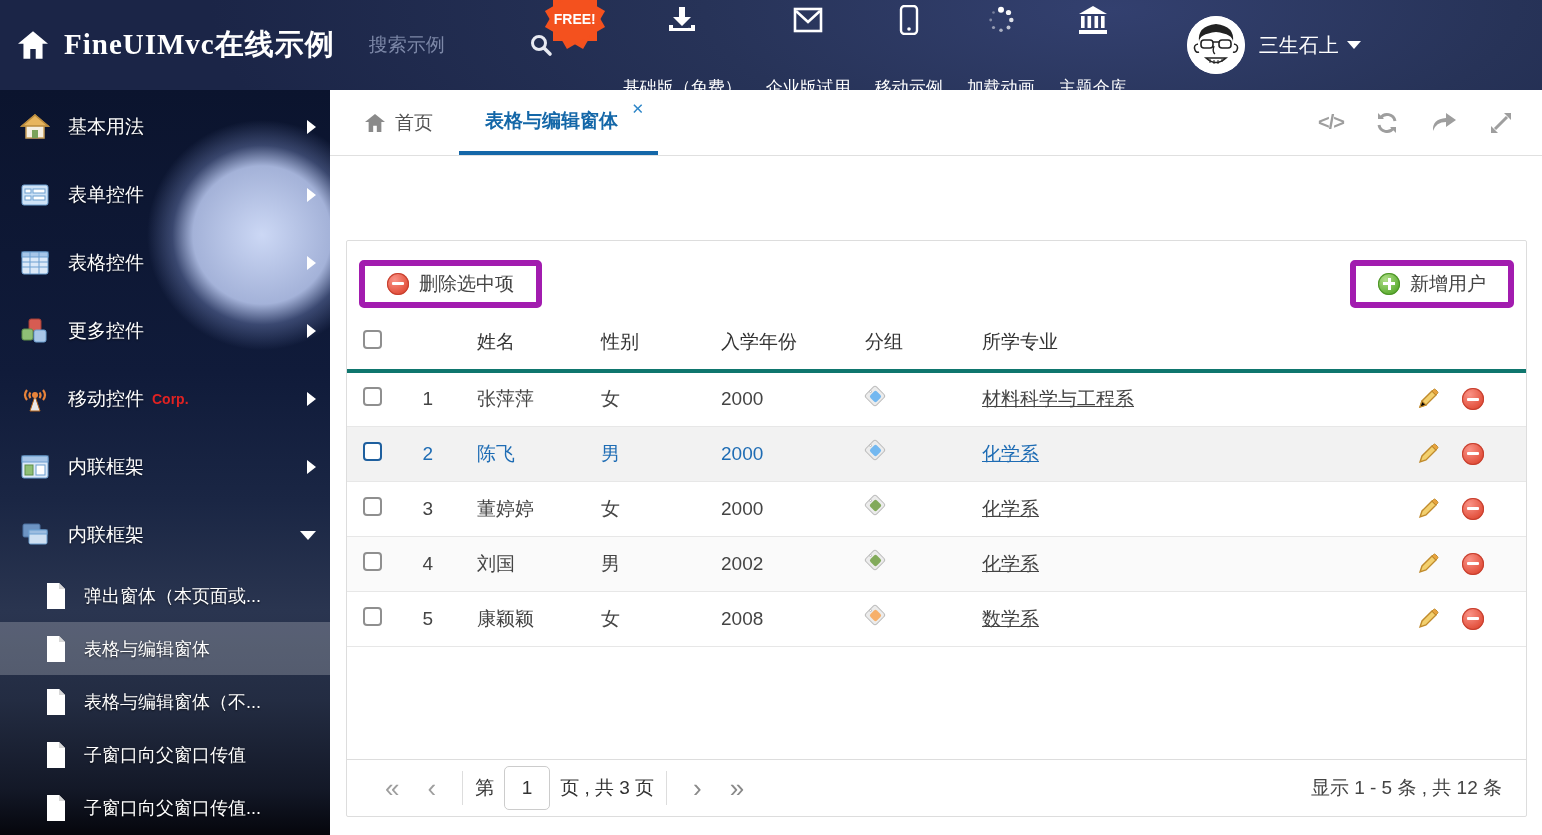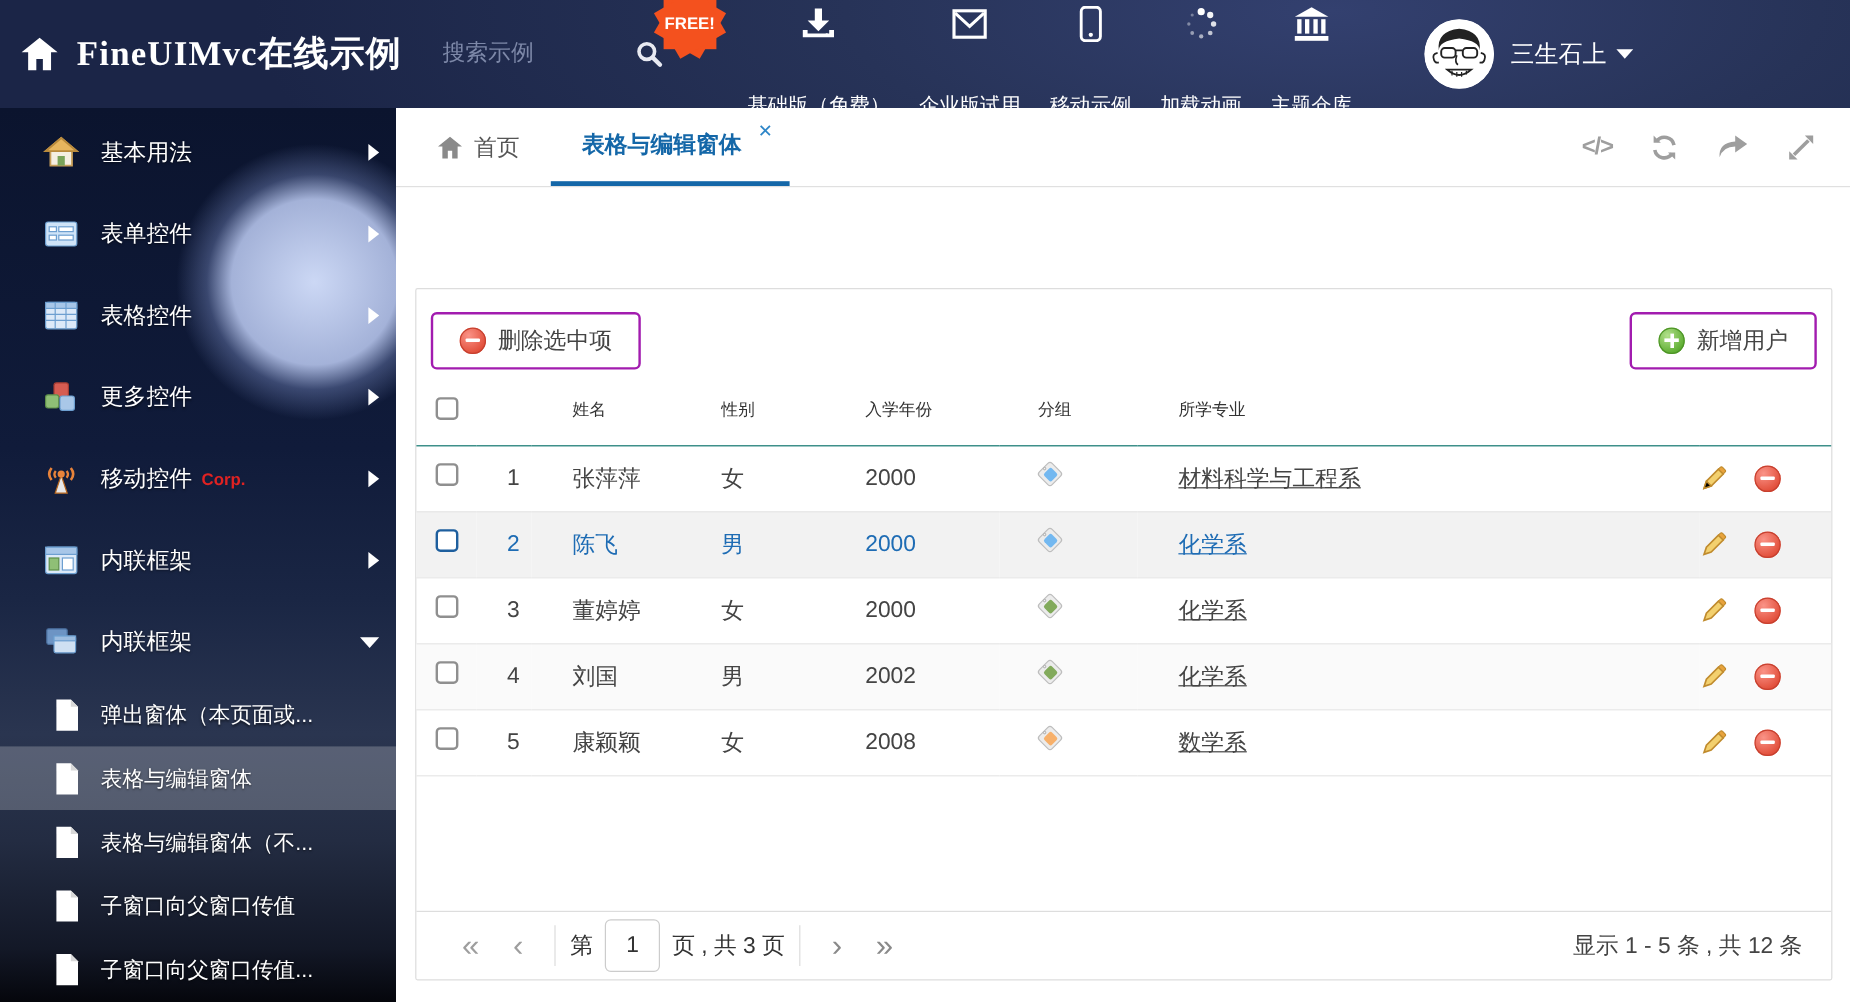--- a/index.html
+++ b/index.html
@@ -40,21 +40,21 @@
 
   
   .sidebar {
     position:absolute; left:0; top:90px; width:330px; height:745px;
     background:
       radial-gradient(circle 115px at 262px 145px, rgba(214,226,255,0.95) 0%, rgba(190,205,245,0.85) 60%, rgba(140,160,220,0.35) 78%, rgba(60,80,140,0.0) 100%),
       linear-gradient(180deg, #0b142e 0%, #101b3a 38%, #1a2644 55%, #2a3550 70%, #232c42 82%, #131827 94%, #05060c 100%);
     color:#fff; overflow:hidden;
   }
   .menu { position:relative; padding-top:3px; }
-  .menu-item { height:68px; display:flex; align-items:center; padding:0 14px 0 36px; cursor:pointer; position:relative; }
+  .menu-item { height:68px; display:flex; align-items:center; padding:0 14px 0 20px; cursor:pointer; position:relative; }
   .menu-item .mi-icon { width:30px; height:30px; margin-right:18px; flex:none; }
   .menu-item .mi-label { font-size:19px; text-shadow:0 1px 2px rgba(0,0,0,.6); }
   .menu-item .mi-badge { color:#e02222; font-size:14px; margin-left:8px; font-weight:bold; }
   .menu-item .arrow { margin-left:auto; }
   .arr-right { width:0; height:0; border-top:7px solid transparent; border-bottom:7px solid transparent; border-left:9px solid #fff; }
   .arr-down  { width:0; height:0; border-left:8px solid transparent; border-right:8px solid transparent; border-top:9px solid #fff; }
   .submenu-item { height:53px; display:flex; align-items:center; padding:0 10px 0 44px; cursor:pointer; }
   .submenu-item .doc { margin-right:16px; flex:none; }
   .submenu-item .smi-label { font-size:18px; white-space:nowrap; overflow:hidden; text-shadow:0 1px 2px rgba(0,0,0,.6); }
   .submenu-item.selected { background:rgba(255,255,255,0.22); }
@@ -79,33 +79,33 @@
   .search-box input::placeholder { color:#9e9e9e; }
   .select-box {
     width:592px; height:50px; border:1px solid #ccc; border-radius:5px; display:flex; align-items:center; padding:0 18px; background:#fff; cursor:pointer;
   }
   .select-box .sel-val { flex:1; font-size:19px; color:#333; }
   .caret-gray { width:0; height:0; border-left:8px solid transparent; border-right:8px solid transparent; border-top:9px solid #8a8a8a; }
 
   
   .grid-panel { position:absolute; left:16px; right:15px; top:150px; bottom:18px; border:1px solid #ddd; border-radius:2px; display:flex; flex-direction:column; background:#fff; }
   .toolbar { height:73px; display:flex; align-items:center; padding:0 12px; }
-  .btn { height:48px; border:2px solid #a21caf; border-radius:5px; background:#fff; display:flex; align-items:center; gap:10px; padding:12px 22px; font-size:19px; color:#444; cursor:pointer;margin-top:12px; }
+  .btn { height:48px; border:6px solid #a21caf; border-radius:5px; background:#fff; display:flex; align-items:center; gap:10px; padding:12px 22px; font-size:19px; color:#444; cursor:pointer;margin-top:12px; }
   .btn-add { margin-left:auto; }
   .circle-ic { width:22px; height:22px; border-radius:50%; display:flex; align-items:center; justify-content:center; flex:none; }
   .ic-red   { background:radial-gradient(circle at 35% 30%, #fa9387, #e2503c 70%); box-shadow:inset 0 0 0 1px #c6402f; }
   .ic-green { background:radial-gradient(circle at 35% 30%, #b2e08b, #5fae33 70%); box-shadow:inset 0 0 0 1px #4d9427; }
   .minus-bar { width:12px; height:3px; background:#fff; border-radius:1px; }
   .plus-v { position:relative; width:12px; height:12px; }
   .plus-v::before { content:""; position:absolute; left:0; top:4.5px; width:12px; height:3px; background:#fff; }
   .plus-v::after  { content:""; position:absolute; left:4.5px; top:0; width:3px; height:12px; background:#fff; }
 
   
   table.grid { width:100%; border-collapse:collapse; table-layout:fixed; }
-  .grid th { height:57px; font-size:14px; font-weight:normal; color:#333; text-align:left; border-bottom:1px solid #0f766e; }
+  .grid th { height:57px; font-size:19px; font-weight:normal; color:#333; text-align:left; border-bottom:4px solid #0f766e; }
   .grid td { height:55px; font-size:19px; color:#444; border-bottom:1px solid #e7e7e7; }
   .grid tr.stripe td { background:#fafafa; }
   .grid tr.selected td { background:#f2f2f2; color:#1e6cb4; }
   .grid tr.selected a { color:#1e6cb4; }
   .col-chk { width:50px; padding-left:16px; }
   .col-num { width:46px; text-align:right; padding-right:10px; }
   .col-name { width:122px; padding-left:34px; }
   .col-gender { width:120px; padding-left:36px; }
   .col-year { width:148px; padding-left:36px; }
   .col-tag { width:115px; padding-left:32px; }

